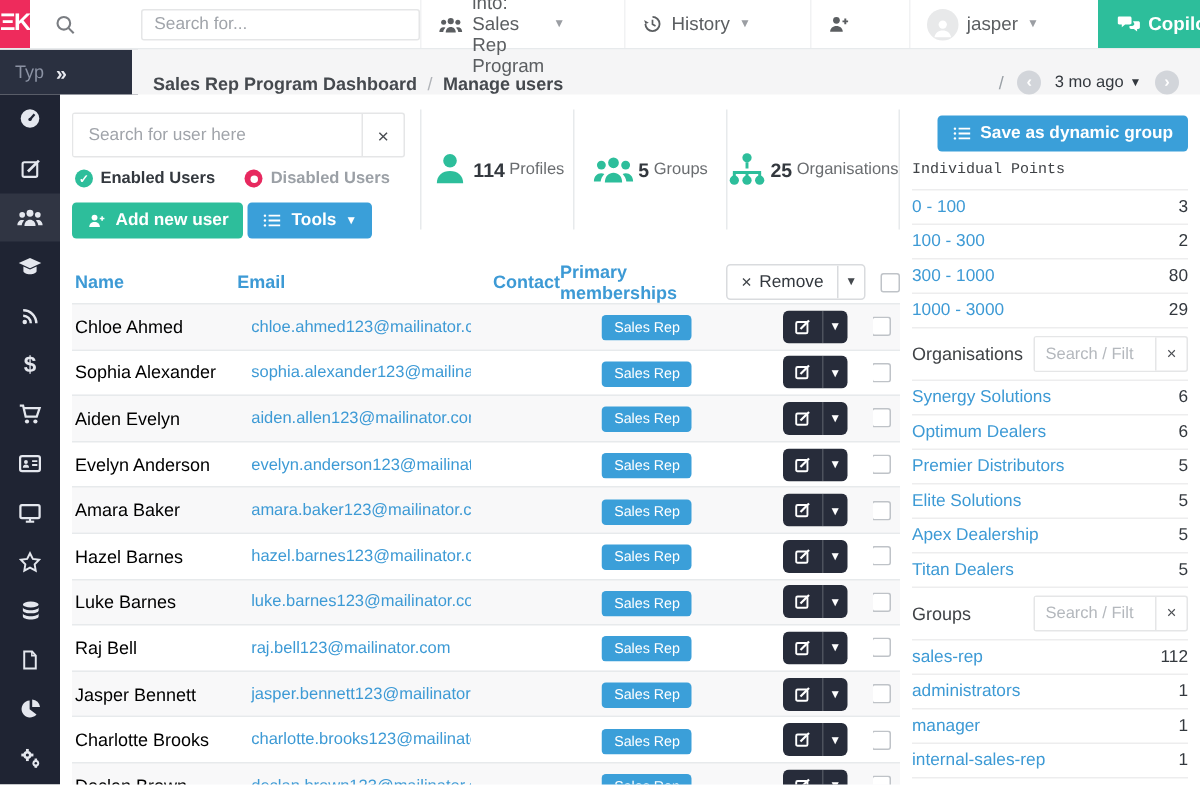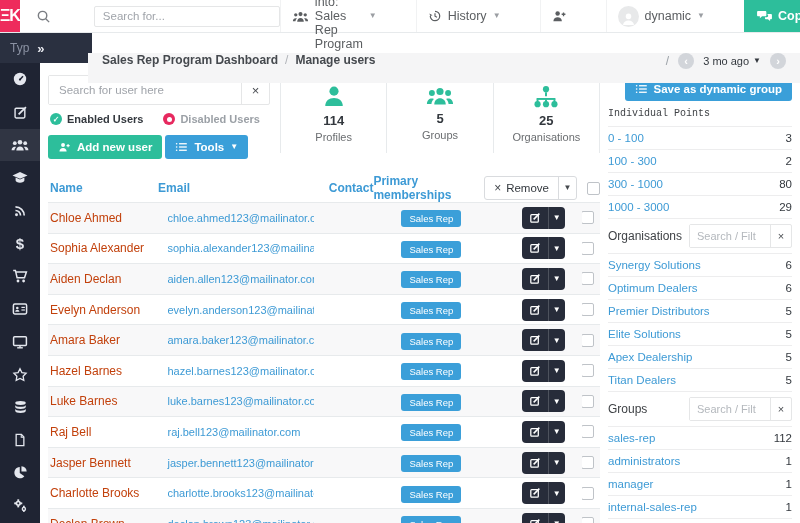--- a/index.html
+++ b/index.html
@@ -15,21 +15,21 @@
   .top-search input::placeholder { color:#a0a4aa; }
   .top-right { margin-left:auto; display:flex; align-items:stretch;gap:28px; }
   .top-item { display:flex; align-items:center; gap:6px; padding:0 11px; border-left:1px solid #f1f2f3; font-size:12.5px; color:#5b5e61; cursor:pointer; }
   .caret { font-size:8px; color:#9b9ea3; line-height:1; }
   .avatar { width:21px; height:21px; border-radius:50%; background:#e8e9ea; display:flex; align-items:flex-end; justify-content:center; overflow:hidden; }
   .copilot { background:#2dbe9b; color:#fff; font-weight:bold; font-size:12.5px; display:flex; align-items:center; gap:6px; padding:0 13px; cursor:pointer; }
 
   
   .typbox { position:absolute; top:33px; left:0; width:92px; height:30px; background:#2a3040; color:#8b92a3; font-size:12px; display:flex; align-items:center; padding:0 10px; gap:8px; z-index:8; }
   .typbox .chevrons { color:#e8eaf0; font-weight:bold; font-size:13px; cursor:pointer; }
-  .crumbbar { position:absolute; top:33px; left:88px; right:0; height:30px; background:#f5f5f6; display:flex; align-items:flex-start; padding:0 14px; font-size:12px; z-index:8;margin-top:20px; }
+  .crumbbar { position:absolute; top:33px; left:88px; right:0; height:30px; background:#f5f5f6; display:flex; align-items:flex-end; padding:0 14px; font-size:12px; z-index:8; }
   .crumb { color:#45494e; font-weight:bold; }
   .crumb-sep { color:#b0b3b8; margin:0 7px; }
   .crumb-right { margin-left:auto; display:flex; align-items:center; gap:9px; }
   .slash-hint { color:#9aa0a6; font-size:12px; }
   .nav-circle { width:16px; height:16px; border-radius:50%; background:#d2d5da; color:#fff; font-size:11px; font-weight:bold; display:flex; align-items:center; justify-content:center; cursor:pointer; line-height:1; }
   .timeago { color:#33383e; font-size:11px; display:flex; align-items:center; gap:4px; cursor:pointer; }
 
   
   .rail { position:absolute; top:63px; left:0; width:40px; bottom:0; background:#1f2433; display:flex; flex-direction:column; z-index:8; }
   .rail-item { height:32.8px; display:flex; align-items:center; justify-content:center; color:#e4e7ee; cursor:pointer; font-size:14px; }
@@ -50,42 +50,42 @@
   .dot-on { width:12px; height:12px; border-radius:50%; background:#2dbe9b; color:#fff; font-size:8px; display:flex; align-items:center; justify-content:center; }
   .dot-off { width:12px; height:12px; border-radius:50%; background:#e7295f; display:flex; align-items:center; justify-content:center; }
   .dot-off i { width:5px; height:5px; border-radius:50%; background:#fff; }
 
   .action-btns { position:absolute; left:8px; top:72px; display:flex; gap:3px; }
   .btn { height:24px; border:none; border-radius:3px; color:#fff; font-size:11.5px; font-weight:bold; display:flex; align-items:center; gap:6px; padding:0 10px; cursor:pointer; font-family:inherit; }
   .btn.green { background:#2dbe9b; }
   .btn.blue { background:#3a9fd9; }
 
   .stats { position:absolute; left:240px; top:10px; width:320px; height:80px; display:flex; border-right:1px solid #e7eaec; }
-  .stat { flex:1; border-left:1px solid #e7eaec; display:flex; flex-direction:column; align-items:center; justify-content:center; gap:3px; color:#2dbe9b; }
+  .stat { flex:1; border-left:1px solid #e7eaec; display:flex; flex-direction:row; align-items:center; justify-content:center; gap:3px; color:#2dbe9b; }
   .stat-value { font-size:13px; font-weight:bold; color:#33383e; }
   .stat-label { font-size:11px; color:#6a6d70; }
 
   
   .utable { position:absolute; left:8px; top:111px; width:552px; }
   .thead { display:flex; align-items:center; height:28px; font-size:12px; font-weight:bold; color:#3d9ad5; }
   .c-name { width:124px; padding-left:2px; }
   .c-email { width:152px; }
   .c-contact { width:91px;text-align:right; }
   .c-memb { width:125px; }
   .hdr-right { margin-left:auto; display:flex; align-items:center; gap:10px; }
   .remove-group { display:flex; align-items:stretch; height:24px; border:1px solid #d9dbde; border-radius:3px; background:#fff; overflow:hidden; }
   .remove-main { display:flex; align-items:center; gap:5px; padding:0 9px; font-size:11.5px; font-weight:normal; color:#33383e; cursor:pointer; }
   .remove-x { color:#44484d; font-size:12px; }
   .remove-caret { width:18px; border-left:1px solid #d9dbde; display:flex; align-items:center; justify-content:center; color:#44484d; cursor:pointer; }
   .checkbox { width:13px; height:13px; border:1px solid #bfc3c8; border-radius:2px; background:#fff; cursor:pointer; flex:none; }
 
   .trow { display:flex; align-items:center; height:30.6px; border-top:1px solid #e7eaec; }
   .trow:nth-child(odd) { background:#f8f8f9; }
   .cell { overflow:hidden; white-space:nowrap; }
-  .cell.name { font-size:12px; color:#c2410c; }
+  .cell.name { font-size:12px; color:#000000; }
   .cell.email { font-size:11px; color:#3d9ad5; cursor:pointer; }
   .badge { display:inline-block; background:#3b9fd9; color:#fff; font-size:9.5px; font-weight:normal; padding:3px 8px; border-radius:3px; cursor:pointer; }
   .cell.actions { width:62px; display:flex; }
   .split-btn { display:flex; align-items:stretch; height:22px; background:#272c3a; border-radius:4px; overflow:hidden; cursor:pointer; }
   .split-edit { width:26px; display:flex; align-items:center; justify-content:center; color:#fff; }
   .split-caret { width:17px; border-left:1px solid rgba(255,255,255,0.18); display:flex; align-items:center; justify-content:center; color:#fff; font-size:8px; }
   .cell.check { margin-left:auto; padding-right:6px; display:flex; justify-content:flex-end; }
 
   
   .rightpanel { position:absolute; left:568px; top:0; width:184px; }
@@ -150,21 +150,21 @@
           </svg>
       </span>
     </div>
     <div class="top-item">
       <span class="avatar">
         <svg viewBox="0 0 16 16" width="17" height="17">
             <circle cx="8" cy="6" r="2.6" fill="#fff"></circle>
             <path d="M2.8 14c.4-2.6 2.4-4.2 5.2-4.2s4.8 1.6 5.2 4.2z" fill="#fff"></path>
           </svg>
       </span>
-      <span>dynamic</span>
+      <span>jasper</span>
       <span class="caret">▼</span>
     </div>
     <div class="copilot">
       <span>
         <svg viewBox="0 0 16 14" width="15" height="13" fill="currentColor">
             <path d="M1.2 1h7.6c.7 0 1.2.5 1.2 1.2v3.4c0 .7-.5 1.2-1.2 1.2H5.4L3 8.8V6.8H1.2C.5 6.8 0 6.3 0 5.6V2.2C0 1.5.5 1 1.2 1z"></path>
             <path d="M11 4.4h3.8c.7 0 1.2.5 1.2 1.2v3.2c0 .7-.5 1.2-1.2 1.2h-.8v1.9l-2.3-1.9h-2c-.7 0-1.2-.5-1.2-1.2v-.9h1.9c.9 0 1.6-.7 1.6-1.6z"></path>
           </svg>
       </span>
       <span>Copilot</span>
@@ -468,21 +468,21 @@
                 </svg>
               </span>
             <span class="split-caret">▼</span>
           </span>
         </span>
         <span class="cell check">
           <span class="checkbox"></span>
         </span>
       </div>
         <div class="trow">
-        <span class="cell name c-name">Aiden Declan</span>
+        <span class="cell name c-name">Aiden Evelyn</span>
         <span class="cell email c-email">aiden.allen123@mailinator.com</span>
         <span class="cell c-contact"></span>
         <span class="cell c-memb">
           <span class="badge">Sales Rep</span>
         </span>
         <span class="cell actions">
           <span class="split-btn">
             <span class="split-edit">
                 <svg viewBox="0 0 16 16" width="12" height="12">
                   <rect x="2.4" y="3.6" width="10" height="10" rx="1.2" fill="none" stroke="currentColor" stroke-width="1.7"></rect>

